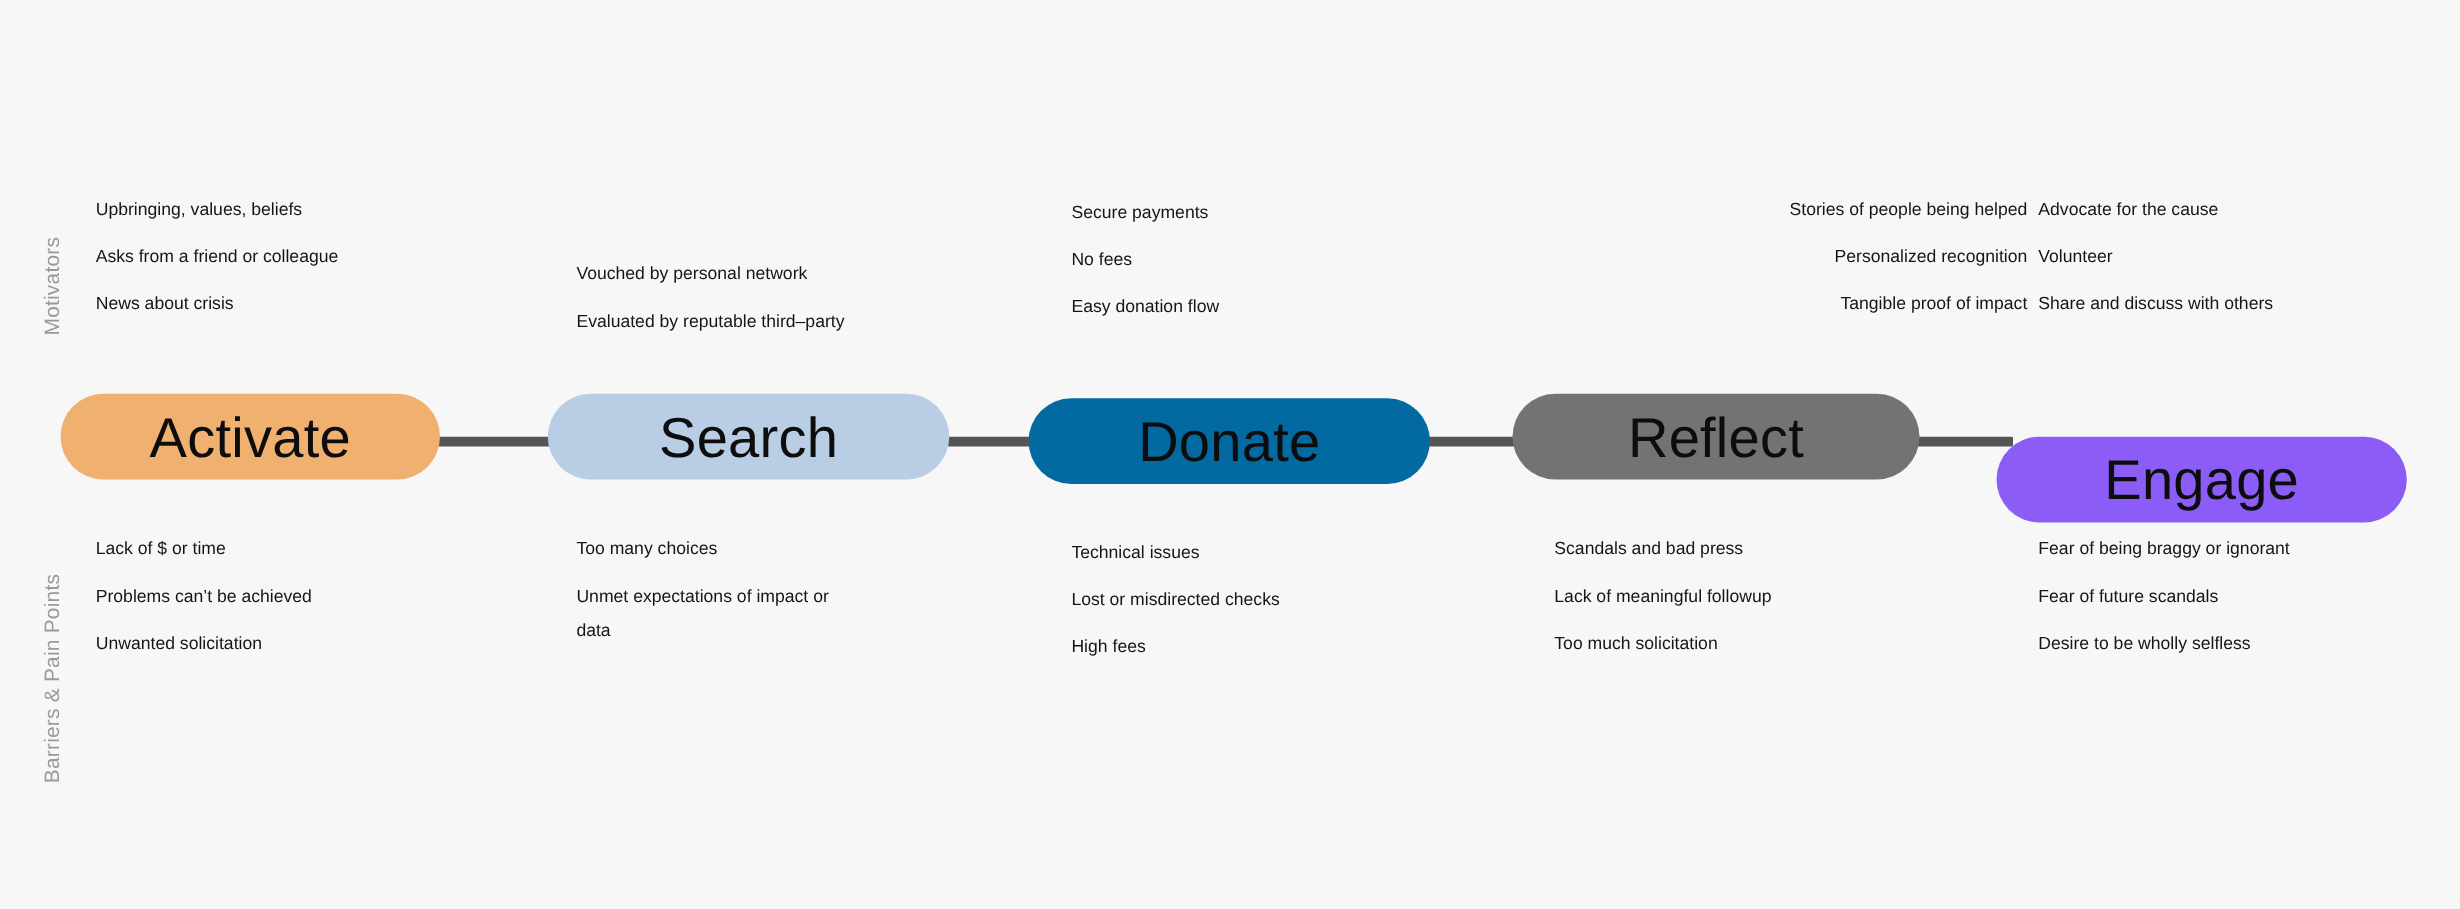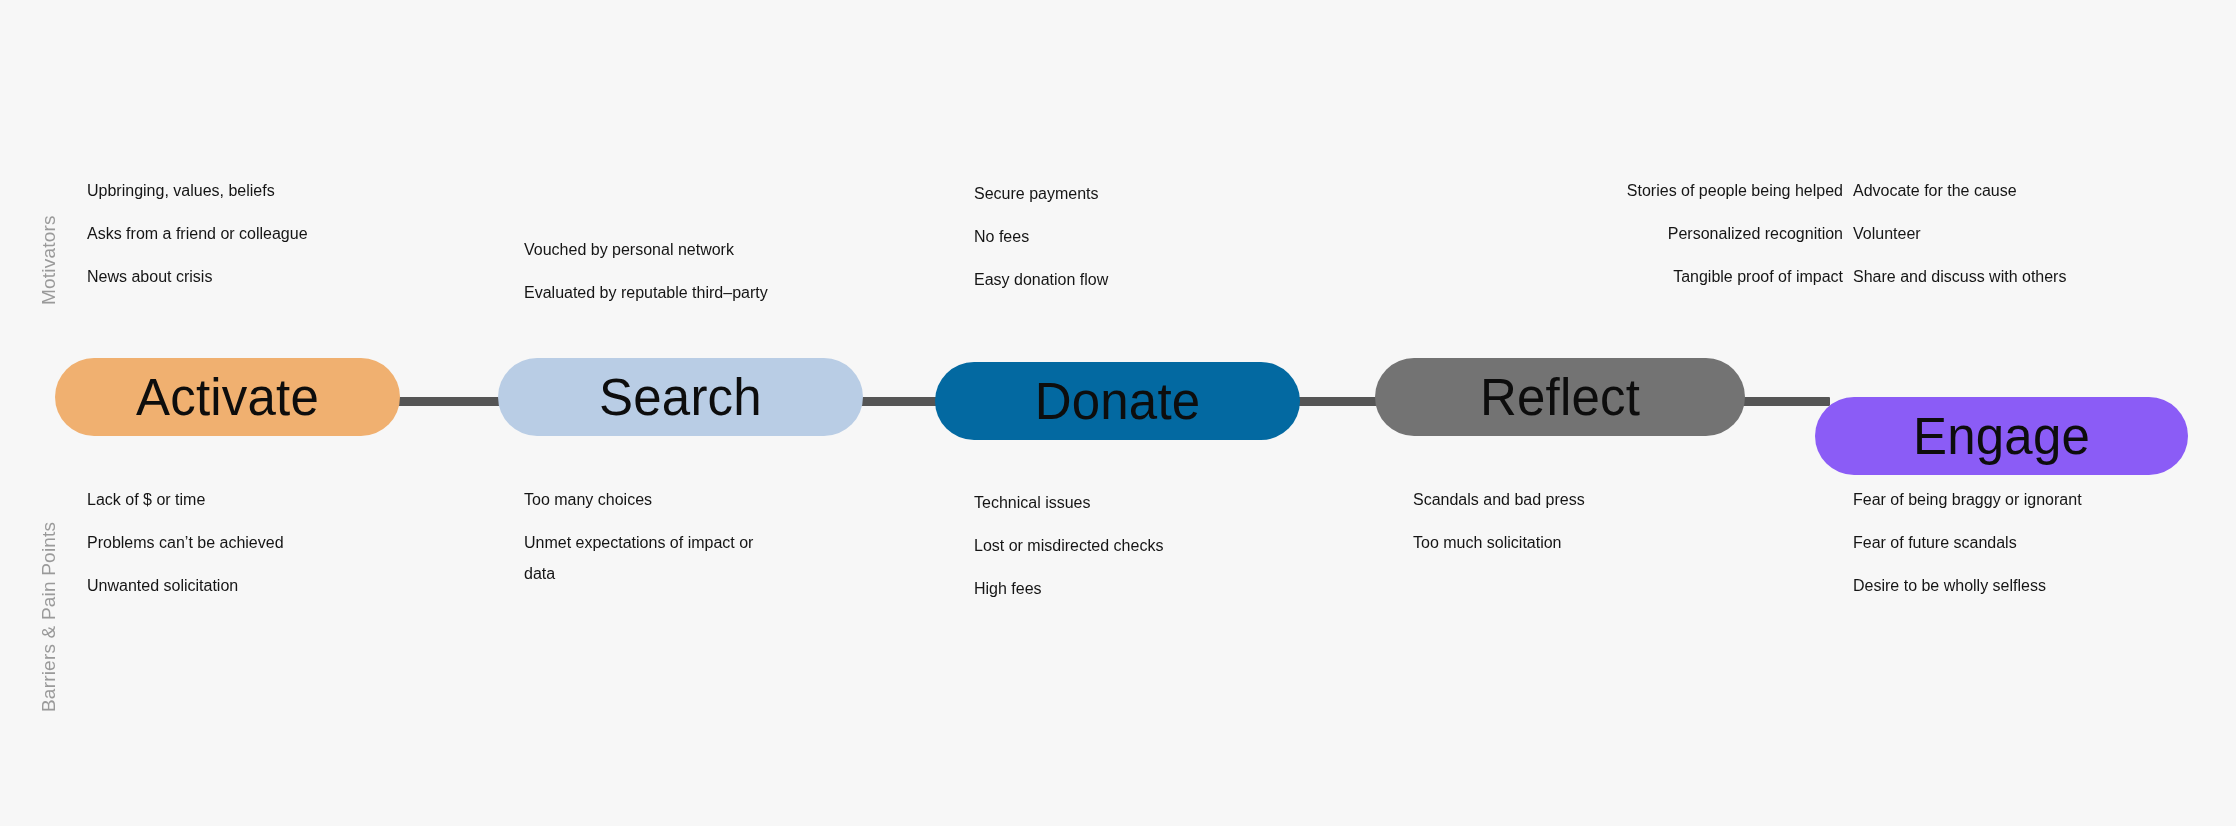--- a/index.html
+++ b/index.html
@@ -147,20 +147,21 @@
     <div class="motivators" style="top:175px; left:38px; width:430px;text-align:right;">
       <div class="item">Stories of people being helped</div>
       <div class="item">Personalized recognition</div>
       <div class="item">Tangible proof of impact</div>
     </div>
     <div class="pill" style="left:0px; top:358px; width:370px; background:#737373;">
       <span class="pill-label">Reflect</span>
     </div>
     <div class="barriers" style="top:484px; left:38px; width:420px;">
       <div class="item">Scandals and bad press</div>
+      <div class="item">Lack of meaningful followup</div>
       <div class="item">Too much solicitation</div>
     </div>
   </div>
 
   <div class="stage" style="left:1815px; width:373px;">
     <div class="motivators" style="top:175px; left:38px; width:430px;">
       <div class="item">Advocate for the cause</div>
       <div class="item">Volunteer</div>
       <div class="item">Share and discuss with others</div>
     </div>

